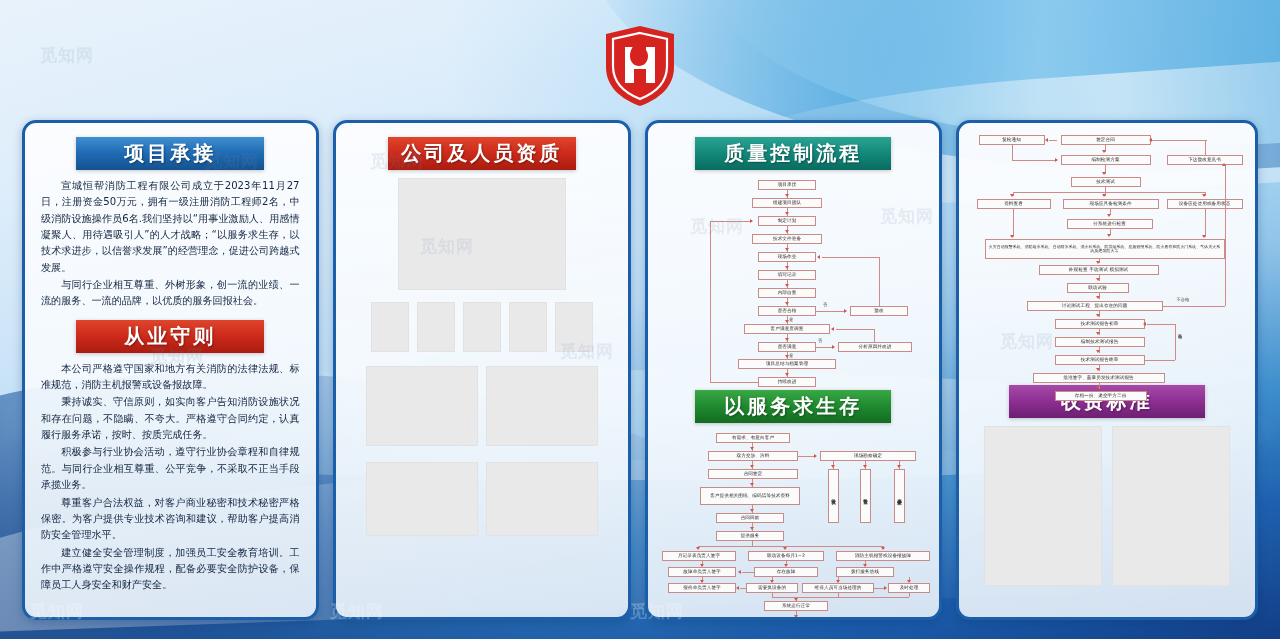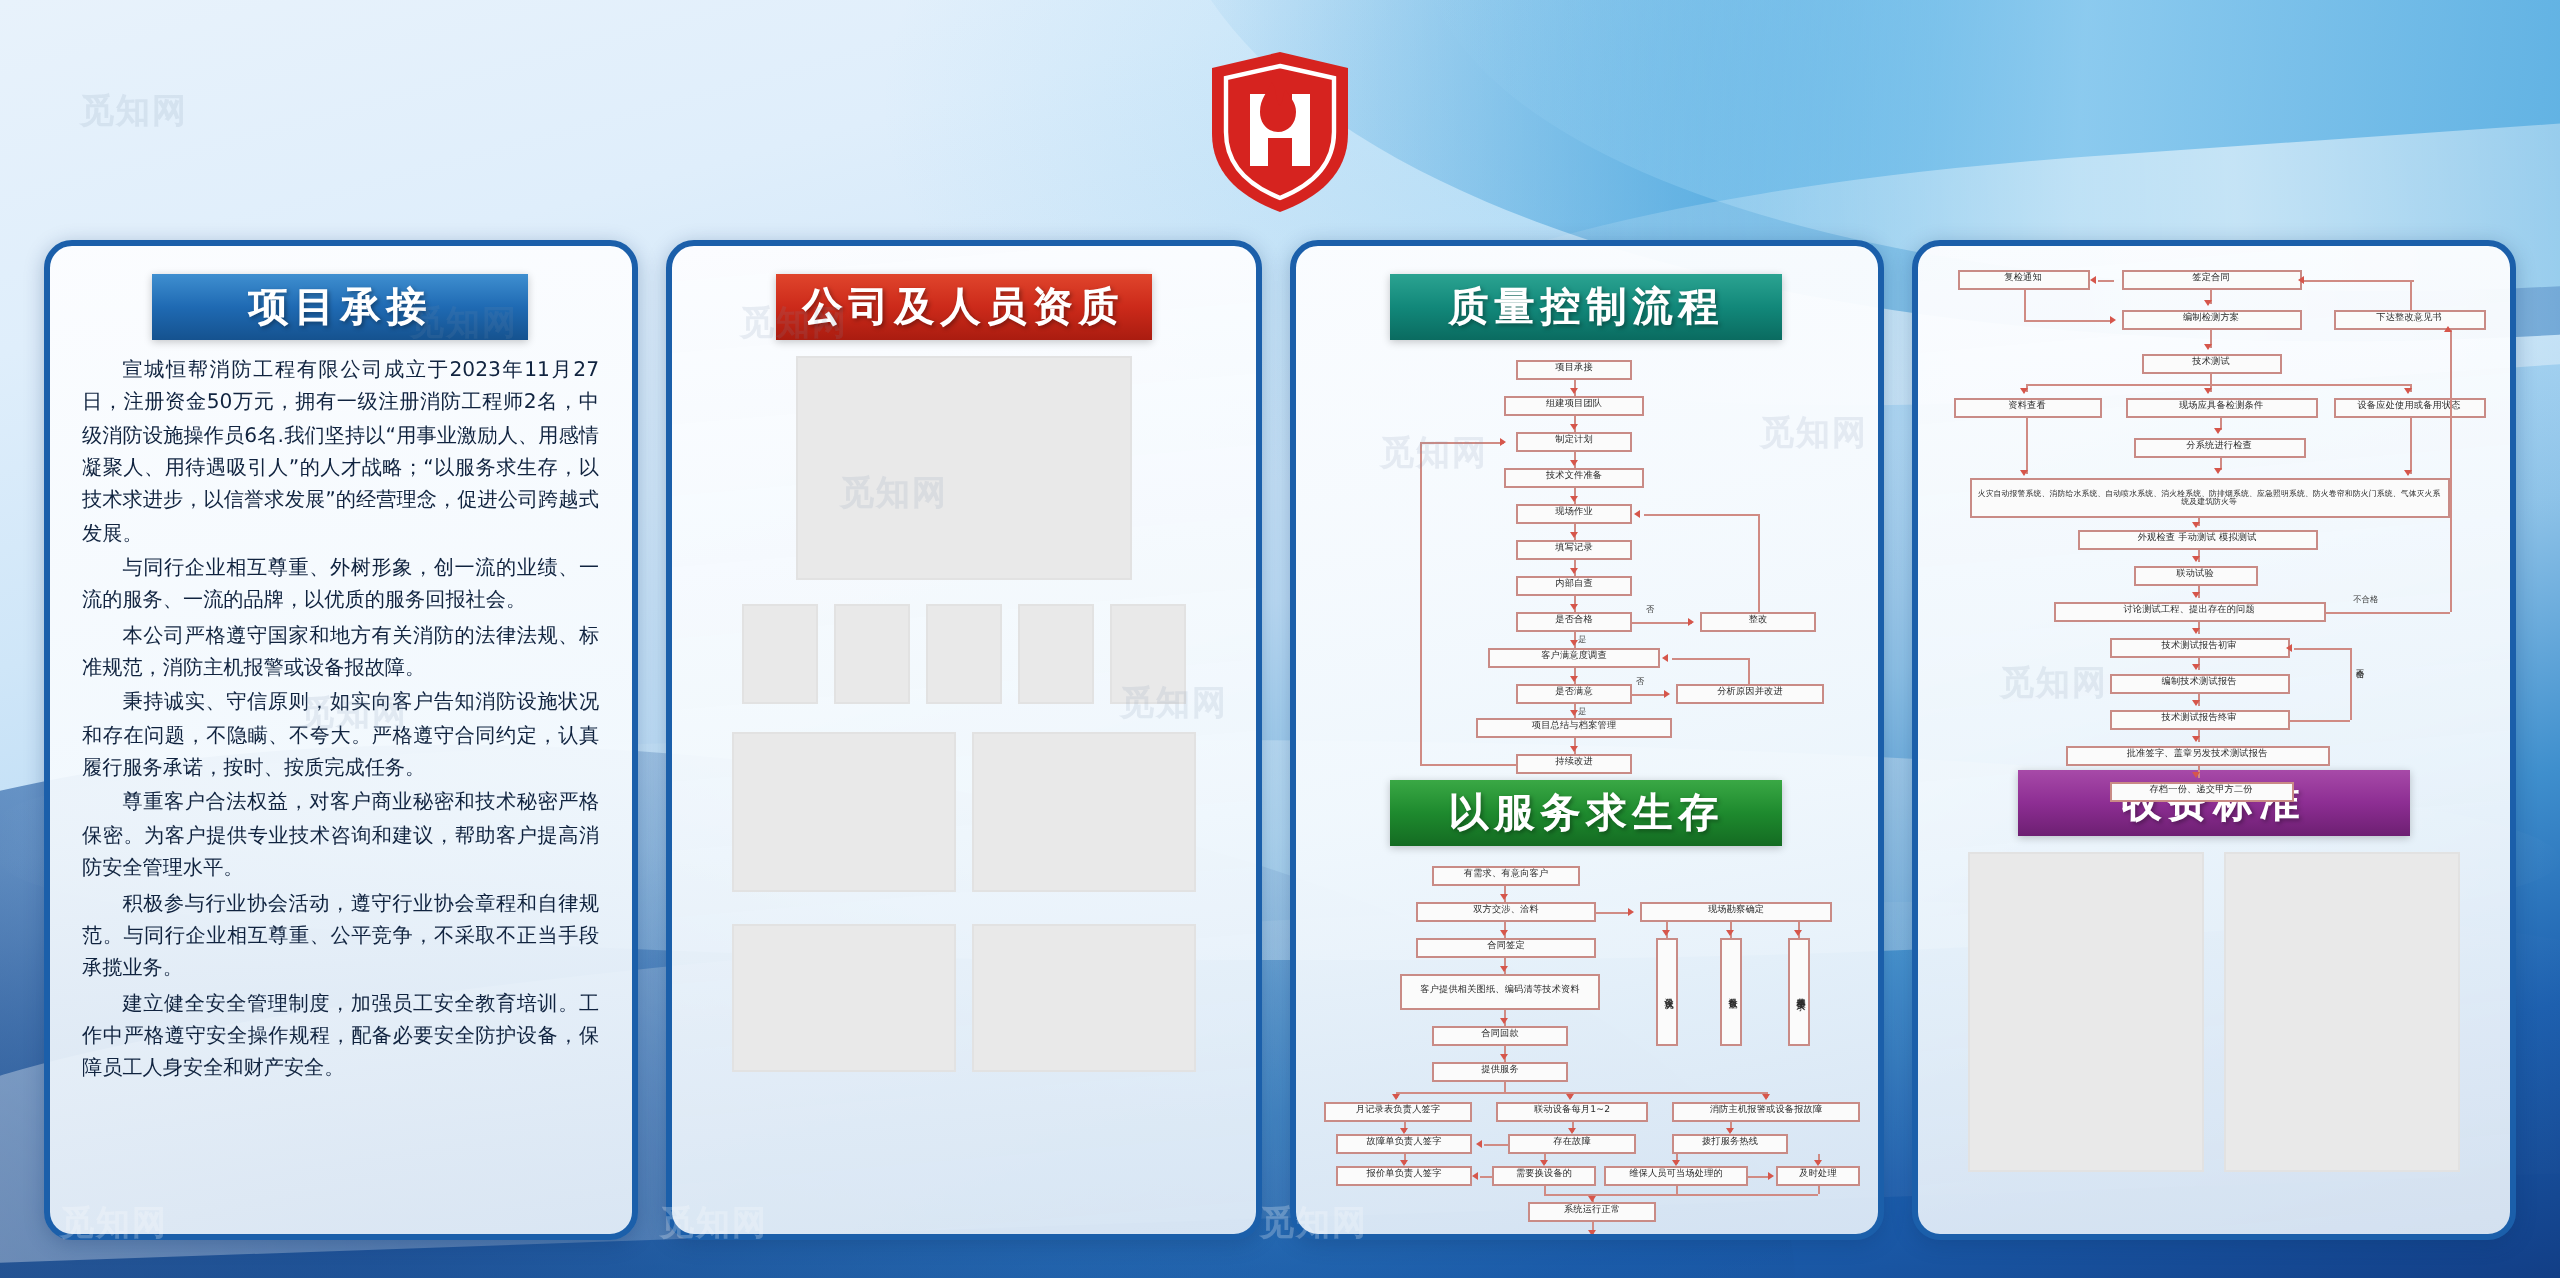--- a/index.html
+++ b/index.html
@@ -198,25 +198,26 @@
   </div>
 
   <div id="panels">
 
     <div class="panel p1">
       <div class="sec-head h-blue">项目承接</div>
       <div class="copy">
         <p>宣城恒帮消防工程有限公司成立于2023年11月27日，注册资金50万元，拥有一级注册消防工程师2名，中级消防设施操作员6名.我们坚持以“用事业激励人、用感情凝聚人、用待遇吸引人”的人才战略；“以服务求生存，以技术求进步，以信誉求发展”的经营理念，促进公司跨越式发展。</p>
         <p>与同行企业相互尊重、外树形象，创一流的业绩、一流的服务、一流的品牌，以优质的服务回报社会。</p>
       </div>
+      <div class="sec-head h-red" style="margin-top:10px;">从业守则</div>
       <div class="copy">
         <p>本公司严格遵守国家和地方有关消防的法律法规、标准规范，消防主机报警或设备报故障。</p>
         <p>秉持诚实、守信原则，如实向客户告知消防设施状况和存在问题，不隐瞒、不夸大。严格遵守合同约定，认真履行服务承诺，按时、按质完成任务。</p>
+        <p>积极参与行业协会活动，遵守行业协会章程和自律规范。与同行企业相互尊重、公平竞争，不采取不正当手段承揽业务。</p>
         <p>尊重客户合法权益，对客户商业秘密和技术秘密严格保密。为客户提供专业技术咨询和建议，帮助客户提高消防安全管理水平。</p>
-        <p>积极参与行业协会活动，遵守行业协会章程和自律规范。与同行企业相互尊重、公平竞争，不采取不正当手段承揽业务。</p>
         <p>建立健全安全管理制度，加强员工安全教育培训。工作中严格遵守安全操作规程，配备必要安全防护设备，保障员工人身安全和财产安全。</p>
 
       </div>
     </div>
 
     <div class="panel p2">
       <div class="sec-head h-red2">公司及人员资质</div>
       <div class="ph" id="cert-main"></div>
       <div class="ph-row" style="margin-bottom:14px;">
         <div class="ph ph-sm"></div>

